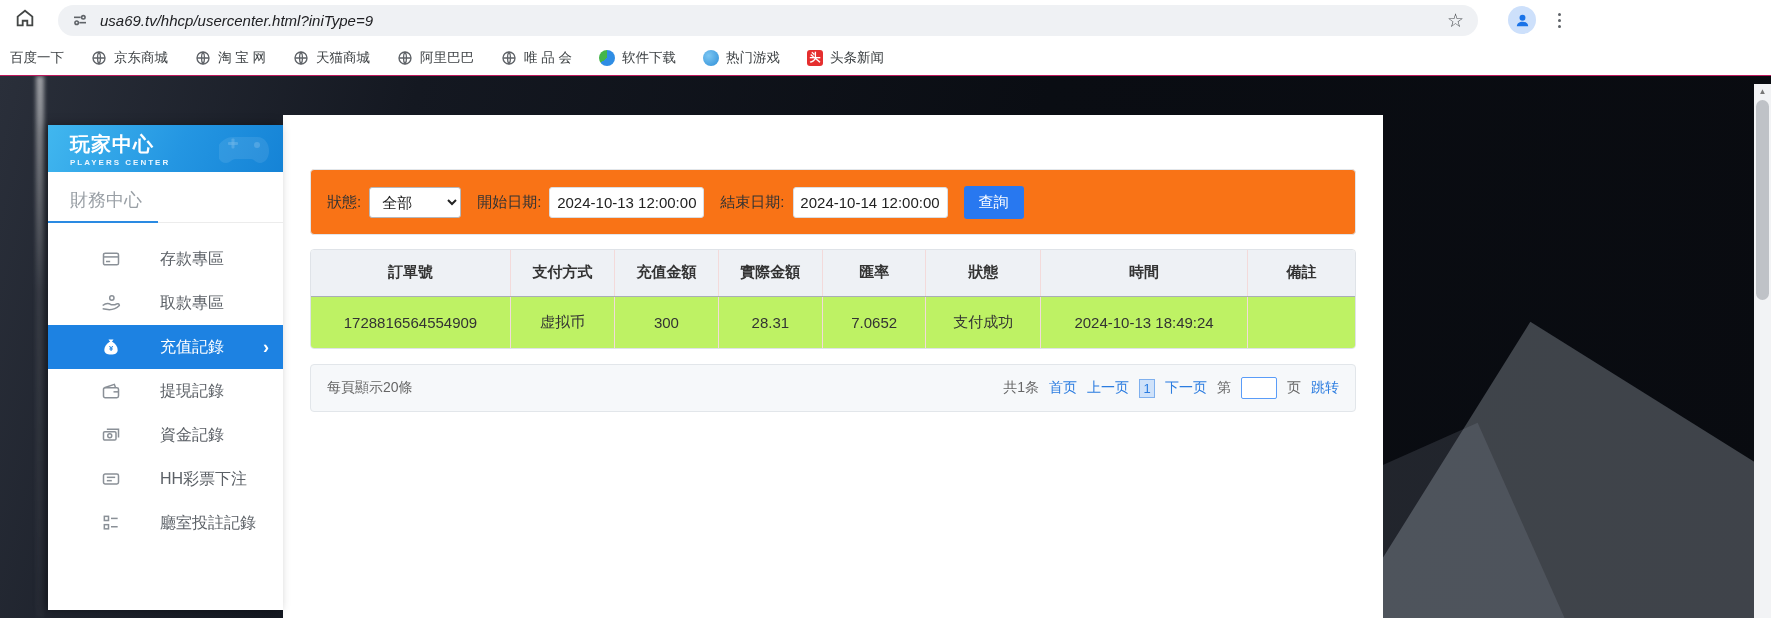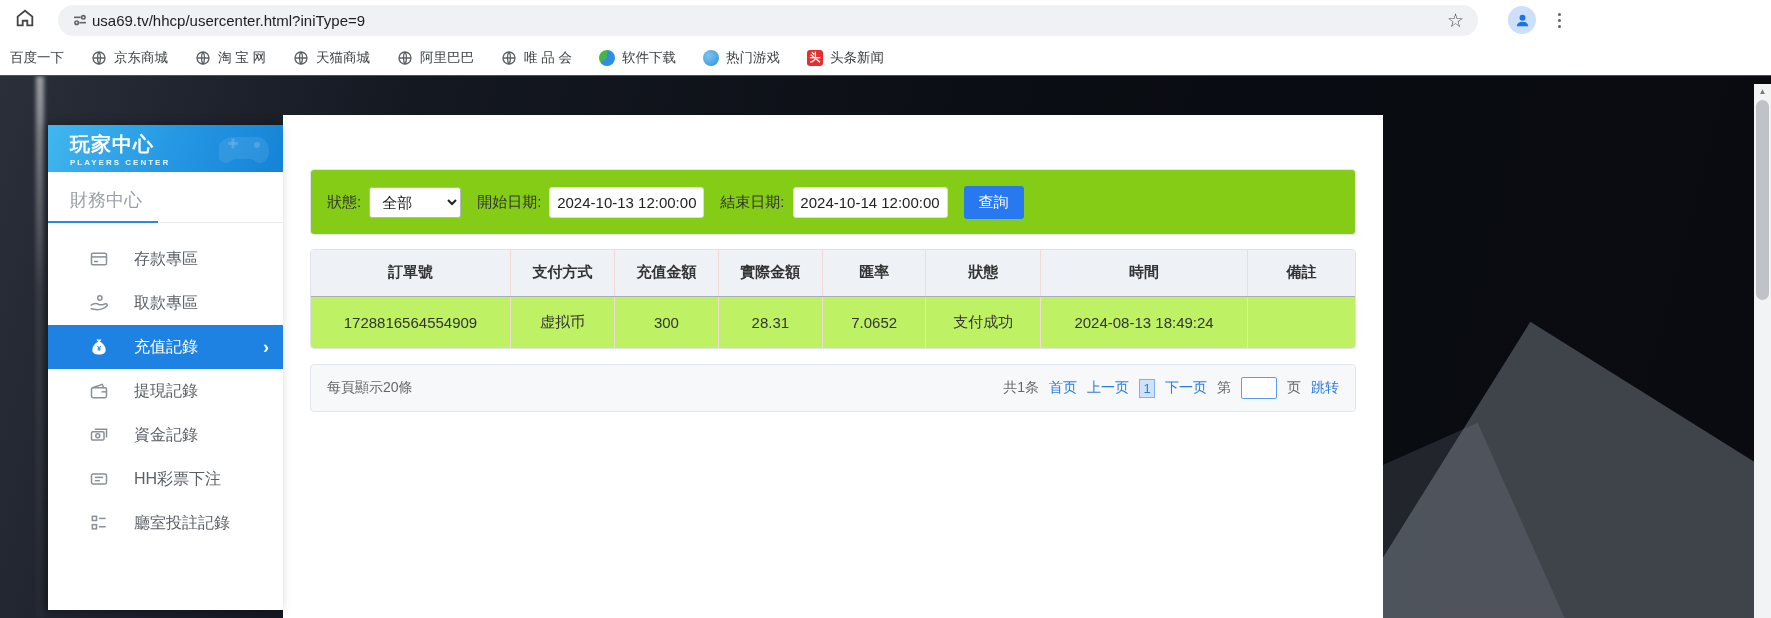--- a/index.html
+++ b/index.html
@@ -4,21 +4,21 @@
 <style>
   * { margin:0; padding:0; box-sizing:border-box; }
   html,body { width:1771px; height:618px; overflow:hidden; }
   body { font-family:"Liberation Sans","DejaVu Sans",sans-serif; position:relative; background:#0b0e14; }
 
   
   .chrome-top { position:absolute; top:0; left:0; right:0; height:40px; background:#ffffff; display:flex; align-items:center; z-index:30; }
   .home-ic { margin-left:14px; color:#444746; }
   .url-pill { margin-left:22px; flex:0 0 1420px; height:31px; background:#eff1f4; border-radius:16px; display:flex; align-items:center; padding:0 14px; }
   .siteinfo { color:#5f6368; display:flex; align-items:center; }
-  .url-text { margin-left:4px; font-size:15px; color:#202124; flex:1; }
+  .url-text { margin-left:12px; font-size:15px; color:#202124; flex:1;font-style:italic; }
   .star-ic { color:#474b4f; font-size:19px; }
   .avatar { margin-left:30px; width:28px; height:28px; border-radius:50%; background:#cde0fb; display:flex; align-items:center; justify-content:center; }
   .kebab { margin-left:22px; color:#5f6368; font-size:17px; letter-spacing:0; line-height:5px; display:flex; flex-direction:column; gap:3px; }
   .kebab i { width:3px; height:3px; background:#5f6368; border-radius:50%; display:block; }
 
   
   .bm-bar { position:absolute; top:40px; left:0; right:0; height:36px; background:#ffffff; display:flex; align-items:center; padding-left:10px; gap:27px; border-bottom:1px solid #be185d; z-index:30; }
   .bm { display:flex; align-items:center; gap:7px; font-size:13.5px; color:#3c4043; }
   .bm svg { display:block; }
   .ic-sq { width:16px; height:16px; border-radius:3px; display:flex; align-items:center; justify-content:center; font-size:11px; color:#fff; font-weight:bold; }
@@ -35,33 +35,33 @@
 
   
   .sidebar { position:absolute; left:48px; top:125px; width:235px; bottom:8px; background:#ffffff; z-index:10; box-shadow:-4px 0 10px rgba(0,0,0,.35); }
   .side-head { height:47px; background:linear-gradient(115deg,#41b7ef 0%,#2496e2 55%,#1583d6 100%); padding:6px 0 0 22px; position:relative; overflow:hidden; }
   .side-head .t1 { color:#fff; font-size:20px; font-weight:bold; letter-spacing:1px; }
   .side-head .t2 { color:#eaf6ff; font-size:8px; letter-spacing:2px; font-weight:bold; }
   .pad-deco { position:absolute; right:12px; top:6px; opacity:.35; }
   .side-section { position:relative; padding:16px 0 10px 22px; color:#9aa0a6; font-size:18px; border-bottom:1px solid #ececec; }
   .blue-line { position:absolute; left:0; bottom:-1px; width:110px; height:2px; background:#2a8ae2; }
   .menu { padding-top:14px; }
-  .menu-item { height:44px; display:flex; align-items:center; padding-left:40px; gap:24px; color:#5b6066; font-size:16px; cursor:pointer; position:relative; }
+  .menu-item { height:44px; display:flex; align-items:center; padding-left:52px; gap:38px; color:#5b6066; font-size:16px; cursor:pointer; position:relative; }
   .menu-item .mi-ic { width:22px; display:flex; justify-content:center; color:#8a9097; }
   .menu-item.active { background:#1d82e2; color:#ffffff; }
   .menu-item.active .mi-ic { color:#ffffff; }
   .chev { position:absolute; right:14px; color:#fff; font-size:18px; font-weight:bold; }
 
   
   .main { position:absolute; left:283px; top:115px; width:1100px; bottom:0; background:#ffffff; padding:10px 27px 0 27px; z-index:9; }
   .tabs { display:flex; gap:14px; margin-left:-13px; }
   .tab-pill { border:1px solid #6f7276; border-radius:17px; padding:6px 14px; font-size:15px; color:#333; background:#fff; cursor:pointer; }
   .tab-pill.active { color:#e23b3b; border-color:#e23b3b; }
 
-  .filter-box { margin-top:44px; height:66px; background:#84cc16; border:1px solid #e2e6ea; border-radius:4px; display:flex; align-items:center; padding:0 16px; font-size:15px; color:#333; }
+  .filter-box { margin-top:44px; height:66px; background:#f97316; border:1px solid #e2e6ea; border-radius:4px; display:flex; align-items:center; padding:0 16px; font-size:15px; color:#333; }
   .filter-box .lbl { margin-right:8px; }
   .filter-box select { height:31px; width:92px; border:1px solid #b4b8bd; border-radius:3px; font-size:15px; padding-left:8px; background:#fff; color:#222; margin-right:16px; font-family:inherit; }
   .filter-box input.date { height:31px; width:155px; border:1px solid #d9dde2; border-radius:3px; font-size:15px; text-align:center; color:#222; margin-right:16px; background:#fff; font-family:inherit; }
   .search-btn { height:33px; padding:0 15px; background:#2878f0; color:#fff; border:none; border-radius:3px; font-size:15px; cursor:pointer; font-family:inherit; }
 
   .table-wrap { margin-top:14px; border:1px solid #dfe3e8; border-radius:4px; overflow:hidden; }
   table { width:100%; border-collapse:collapse; table-layout:fixed; }
   th { background:#eef1f5; height:46px; font-weight:bold; font-size:15px; color:#333; border-right:1px solid #f3dada; border-bottom:1px solid #a9aeb6; }
   th:last-child, td:last-child { border-right:none; }
   td { height:52px; text-align:center; font-size:15px; color:#333; border-right:1px solid #f3dada; background:#bef264; }
@@ -313,21 +313,21 @@
         </tr>
       </thead>
       <tbody>
         <tr>
           <td>1728816564554909</td>
           <td>虚拟币</td>
           <td>300</td>
           <td>28.31</td>
           <td>7.0652</td>
           <td>支付成功</td>
-          <td>2024-08-13 18:49:24</td>
+          <td>2024-10-13 18:49:24</td>
           <td></td>
         </tr>
       </tbody>
     </table>
   </div>
 
   <div class="pager">
     <span class="left">每頁顯示20條</span>
     <span class="right">
       <span>共1条</span>

